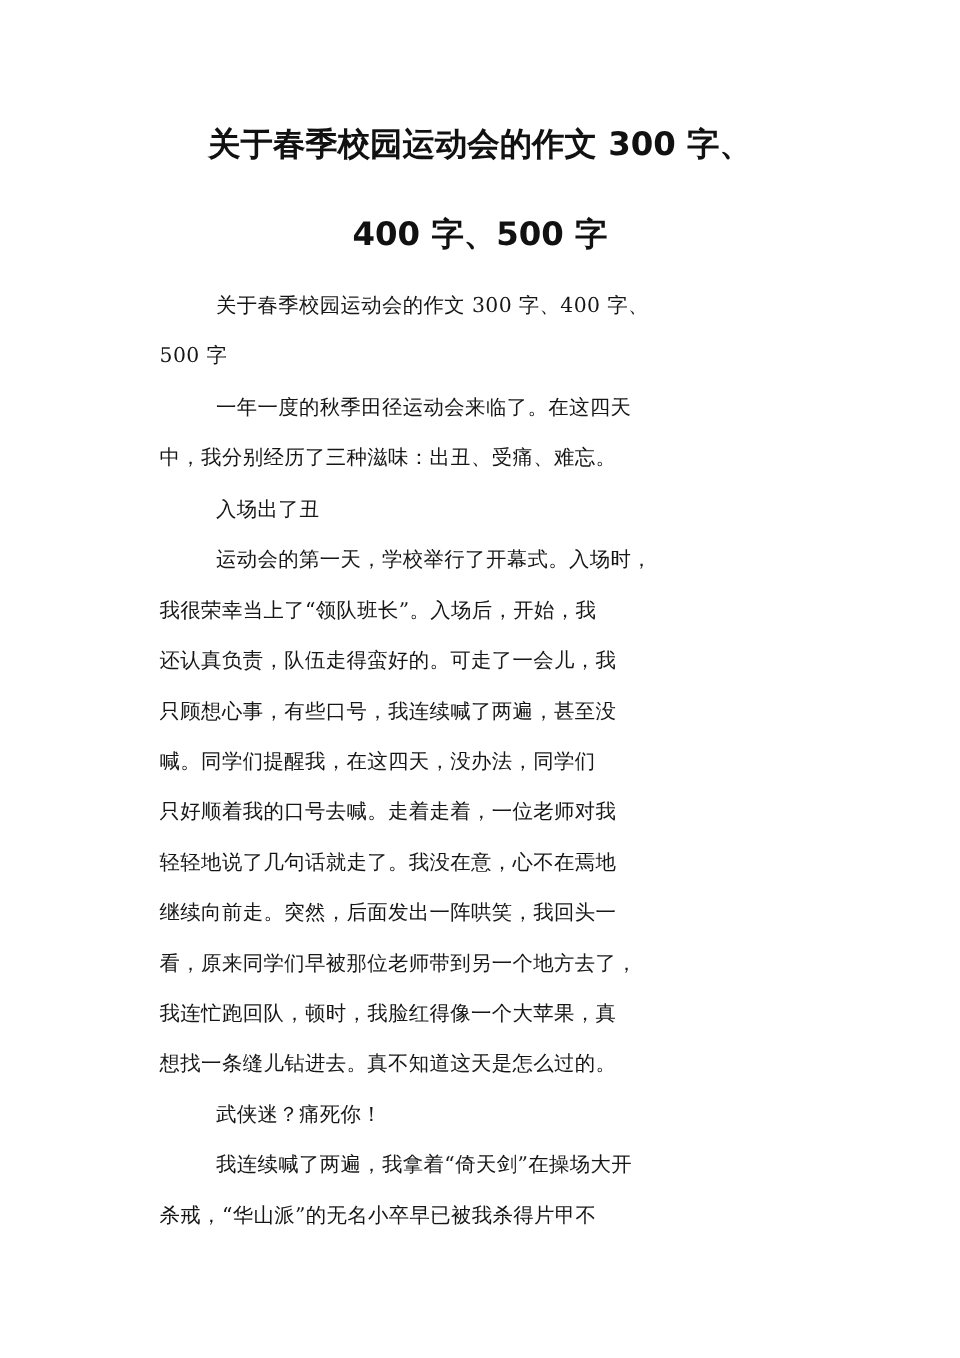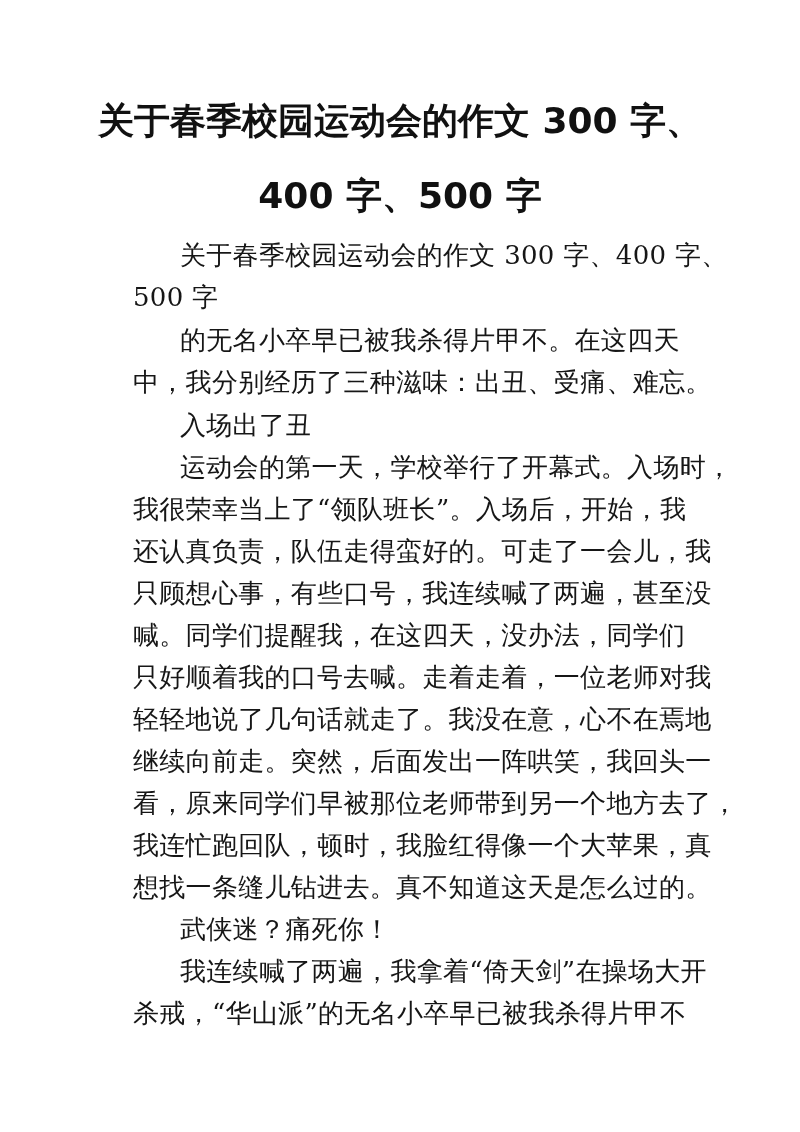--- a/index.html
+++ b/index.html
@@ -21,49 +21,49 @@
       width: 800px; height: 1132px;
       background: #ffffff;
     }
     .title {
       position: absolute;
       left: 0;
       width: 800px;
       text-align: center;
       font-family: "DejaVu Sans", "Liberation Sans", sans-serif;
       font-weight: bold;
-      font-size: 36px;
+      font-size: 27px;
       line-height: 38px;
       color: #111111;
       letter-spacing: 0px;
     }
     .title-line-1 { top: 102px; }
     .title-line-2 { top: 140px; margin-top: 37px; }
     .line {
       position: absolute;
       left: 133px;
       width: 540px;
-      font-size: 26px;
+      font-size: 17px;
       line-height: 30px;
       white-space: nowrap;
       color: #161616;
       letter-spacing: 0.3px;
     }
     .indent { left: 180px; }
   </style>
 </head>
 <body>
 
 <div class="page">
   <div class="title title-line-1">关于春季校园运动会的作文 300 字、</div>
   <div class="title title-line-2">400 字、500 字</div>
 
   <div class="line indent" style="top:240px">关于春季校园运动会的作文 300 字、400 字、</div>
   <div class="line" style="top:282px">500 字</div>
-  <div class="line indent" style="top:325px">的无名小卒早已被我杀得片甲不。在这四天</div>
+  <div class="line indent" style="top:325px">一年一度的秋季田径运动会来临了。在这四天</div>
   <div class="line" style="top:367px">中，我分别经历了三种滋味：出丑、受痛、难忘。</div>
   <div class="line indent" style="top:410px">入场出了丑</div>
   <div class="line indent" style="top:452px">运动会的第一天，学校举行了开幕式。入场时，</div>
   <div class="line" style="top:494px">我很荣幸当上了“领队班长”。入场后，开始，我</div>
   <div class="line" style="top:536px">还认真负责，队伍走得蛮好的。可走了一会儿，我</div>
   <div class="line" style="top:578px">只顾想心事，有些口号，我连续喊了两遍，甚至没</div>
   <div class="line" style="top:620px">喊。同学们提醒我，在这四天，没办法，同学们</div>
   <div class="line" style="top:662px">只好顺着我的口号去喊。走着走着，一位老师对我</div>
   <div class="line" style="top:704px">轻轻地说了几句话就走了。我没在意，心不在焉地</div>
   <div class="line" style="top:746px">继续向前走。突然，后面发出一阵哄笑，我回头一</div>

